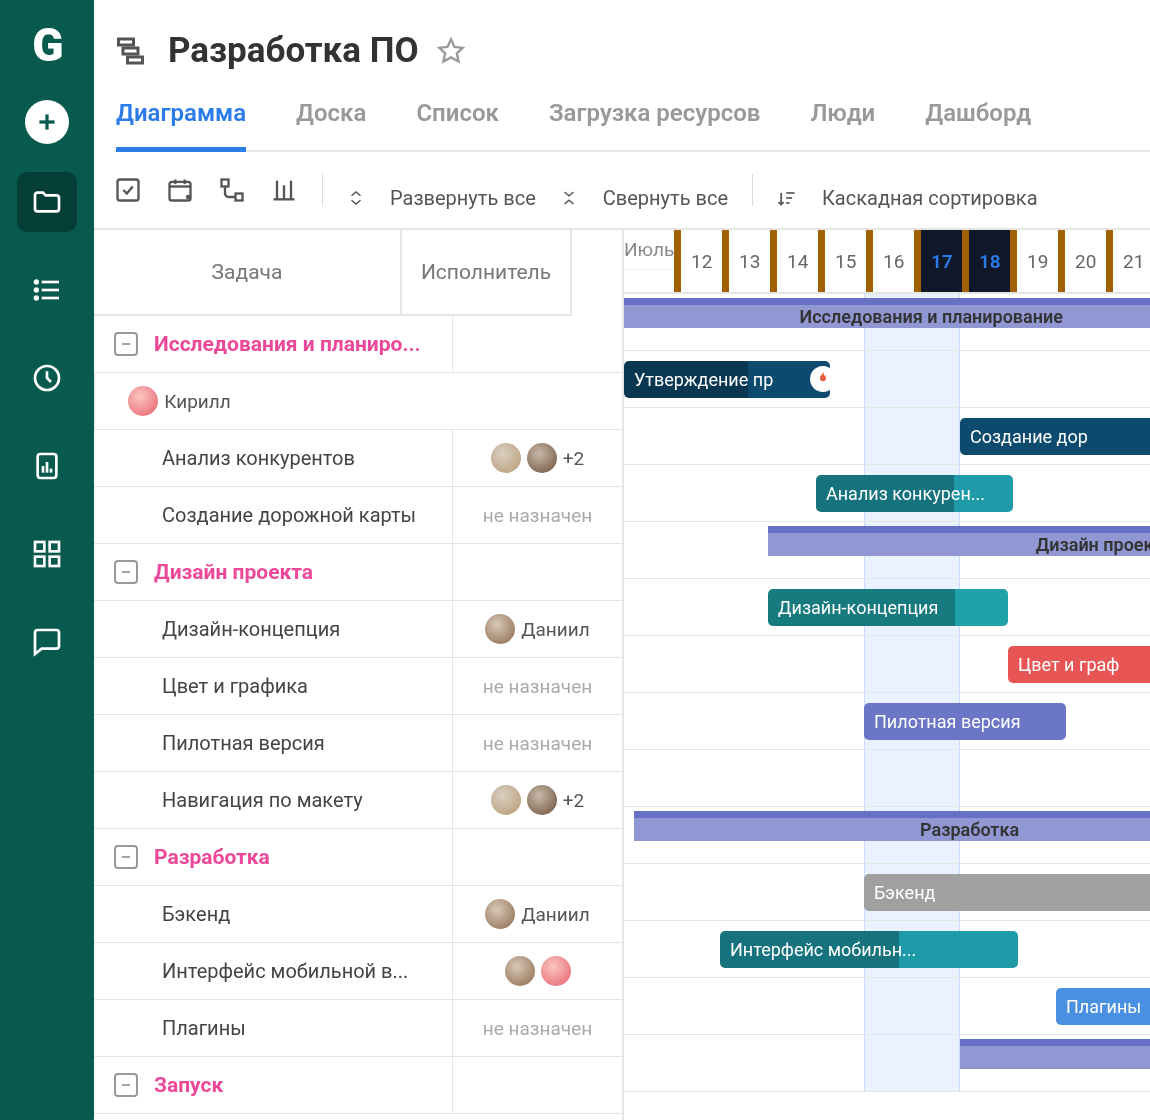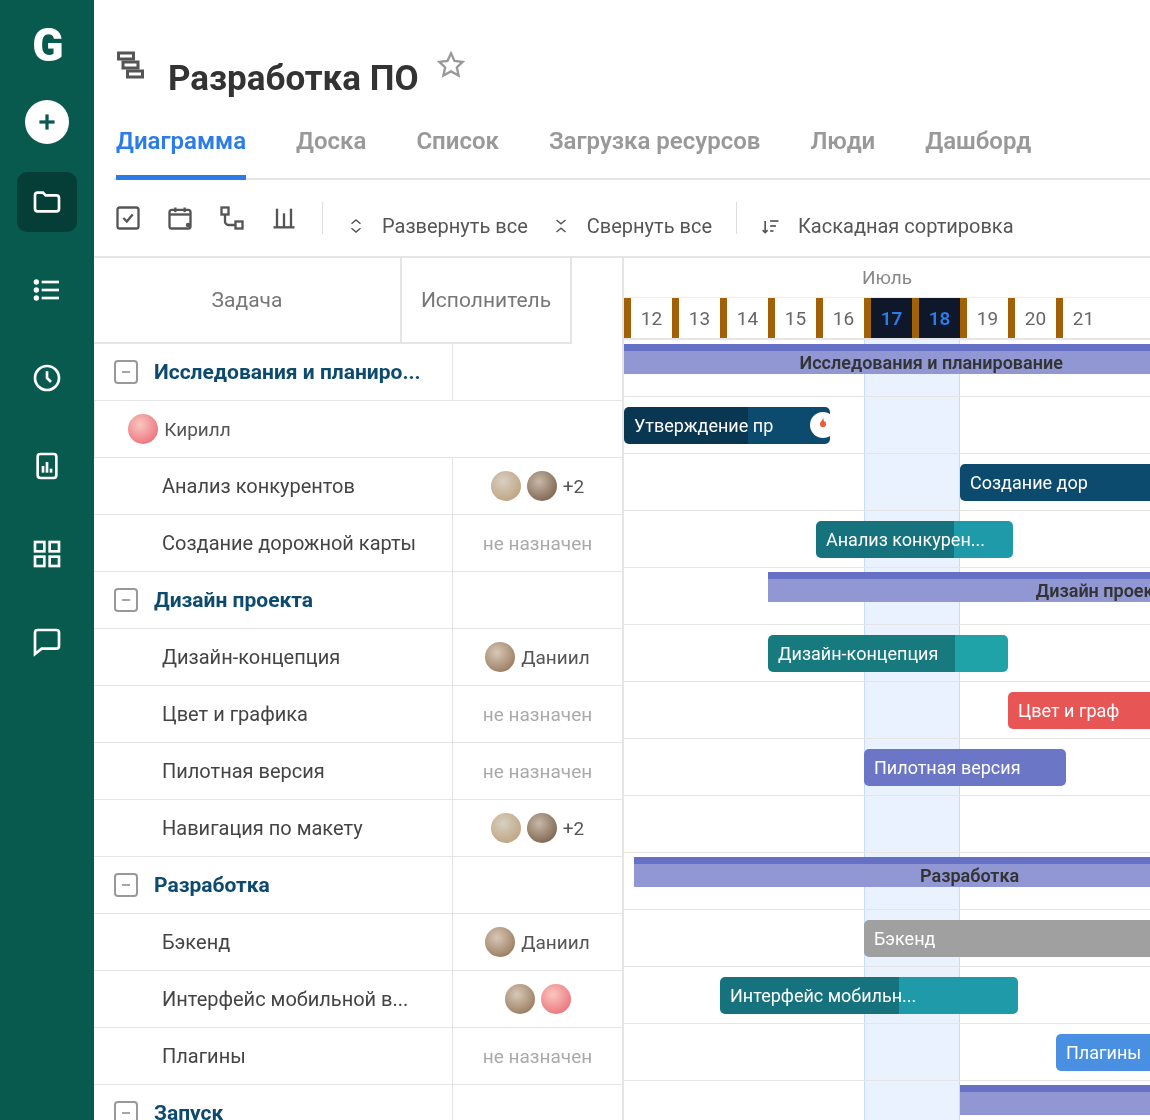--- a/index.html
+++ b/index.html
@@ -16,59 +16,59 @@
 .sidebar .nav-item.active { background: #053e37; }
 .sidebar .nav-item svg { width: 32px; height: 32px; color: #fff; }
 
 
 .main { flex: 1; display: flex; flex-direction: column; min-width: 0; }
 
 
 .header { padding: 30px 0 0 20px; }
 .title-row { display: flex; align-items: center; gap: 18px; }
 .title-row .proj-icon { width: 36px; height: 36px; color: #555; }
-.title-row h1 { font-size: 35px; font-weight: 700; color: #333; margin-top: 28px; }
+.title-row h1 { font-size: 35px; font-weight: 700; color: #333; }
 .title-row .star { width: 28px; height: 28px; color: #999; }
 
 .tabs { display: flex; gap: 50px; margin-top: 28px; padding-left: 2px; border-bottom: 2px solid #e5e5e5; }
 .tab { font-size: 24px; font-weight: 600; color: #999; padding-bottom: 20px; cursor: pointer; margin-bottom: -2px; }
 .tab.active { color: #2b7ce9; border-bottom: 5px solid #2b7ce9; }
 
 
 .toolbar { display: flex; align-items: center; gap: 24px; padding: 18px 20px; border-bottom: 2px solid #e5e5e5; color: #555; font-size: 20px; }
 .toolbar .tb-icon { width: 28px; height: 28px; cursor: pointer; }
 .toolbar .divider { width: 1px; height: 32px; background: #ddd; }
-.toolbar .tb-btn { display: flex; align-items: center; gap: 17px; cursor: pointer; margin-top: 16px; }
+.toolbar .tb-btn { display: flex; align-items: center; gap: 25px; cursor: pointer; margin-top: 16px; }
 
 
 .gantt { flex: 1; display: flex; overflow: hidden; }
 
 .left-panel { display: flex; flex-direction: column; border-right: 2px solid #e5e5e5; }
 .col-headers { display: flex; height: 86px; }
 .col-header { display: flex; align-items: center; justify-content: center; font-size: 21px; color: #777; border-right: 2px solid #e5e5e5; border-bottom: 2px solid #e5e5e5; }
 .col-header.task { width: 308px; }
 .col-header.assignee { width: 170px; }
 
 .rows { flex: 1; overflow-y: hidden; }
 .row { display: flex; height: 57px; align-items: center; border-bottom: 1px solid #e5e5e5; }
 .row .task-cell { width: 358px; display: flex; align-items: center; padding-left: 20px; font-size: 20px; color: #444; }
-.row.group .task-cell { font-weight: 700; font-size: 21px; color: #0c4a6e; }
+.row.group .task-cell { font-weight: 700; font-size: 21px; color: #ec4899; }
 .row .task-cell .toggle { width: 24px; height: 24px; border: 2px solid #999; border-radius: 4px; display: flex; align-items: center; justify-content: center; margin-right: 16px; cursor: pointer; flex-shrink: 0; }
 .row .task-cell .indent { width: 48px; flex-shrink: 0; }
 .row .task-cell .taskname { white-space: nowrap; overflow: hidden; text-overflow: ellipsis; }
 .row .assignee-cell { width: 170px; display: flex; align-items: center; justify-content: center; gap: 6px; font-size: 19px; color: #555; border-left: 1px solid #e5e5e5; height: 100%; }
 .row .assignee-cell.unassigned { color: #aaa; }
 .avatar { width: 30px; height: 30px; border-radius: 50%; display: inline-block; }
 .avatar.a1 { background: radial-gradient(circle at 40% 35%, #f9c7c0, #e85d6b); }
 .avatar.a2 { background: radial-gradient(circle at 40% 35%, #d8d0c2, #b89870); }
 .avatar.a3 { background: radial-gradient(circle at 40% 35%, #c8b8a8, #6b4f3a); }
 .avatar.a4 { background: radial-gradient(circle at 40% 35%, #d8c8b8, #8a6848); }
 
 .right-panel { flex: 1; overflow-x: hidden; position: relative; min-width: 0; }
-.timeline-header { height: 82px; display: flex; flex-direction: column; border-bottom: 2px solid #e5e5e5; justify-content: space-between; }
+.timeline-header { height: 64px; display: flex; border-bottom: 2px solid #e5e5e5; justify-content: space-between; }
 .month-row { height: 40px; display: flex; align-items: center; justify-content: center; font-size: 19px; color: #888; border-bottom: 1px solid #eee; }
 .days-row { flex: 1; display: flex; }
 .day { width: 48px; display: flex; align-items: center; justify-content: center; font-size: 19px; color: #666; border-left: 7px solid #a16207; }
 .day.current { color: #2b7ce9; font-weight: 600; }
 .day.weekend { background: #0f172a; }
 
 .chart-rows { position: relative; }
 .chart-row { height: 57px; position: relative; border-bottom: 1px solid #e5e5e5; }
 .bar { position: absolute; top: 10px; height: 37px; border-radius: 5px; color: #fff; font-size: 18px; display: flex; align-items: center; padding: 0 10px; white-space: nowrap; overflow: hidden; }
 .bar.group-bar { top: 4px; height: 30px; border-radius: 0; background: #9097d3; color: #333; font-weight: 600; justify-content: center; border-top: 7px solid #6670c4; padding: 0; }

